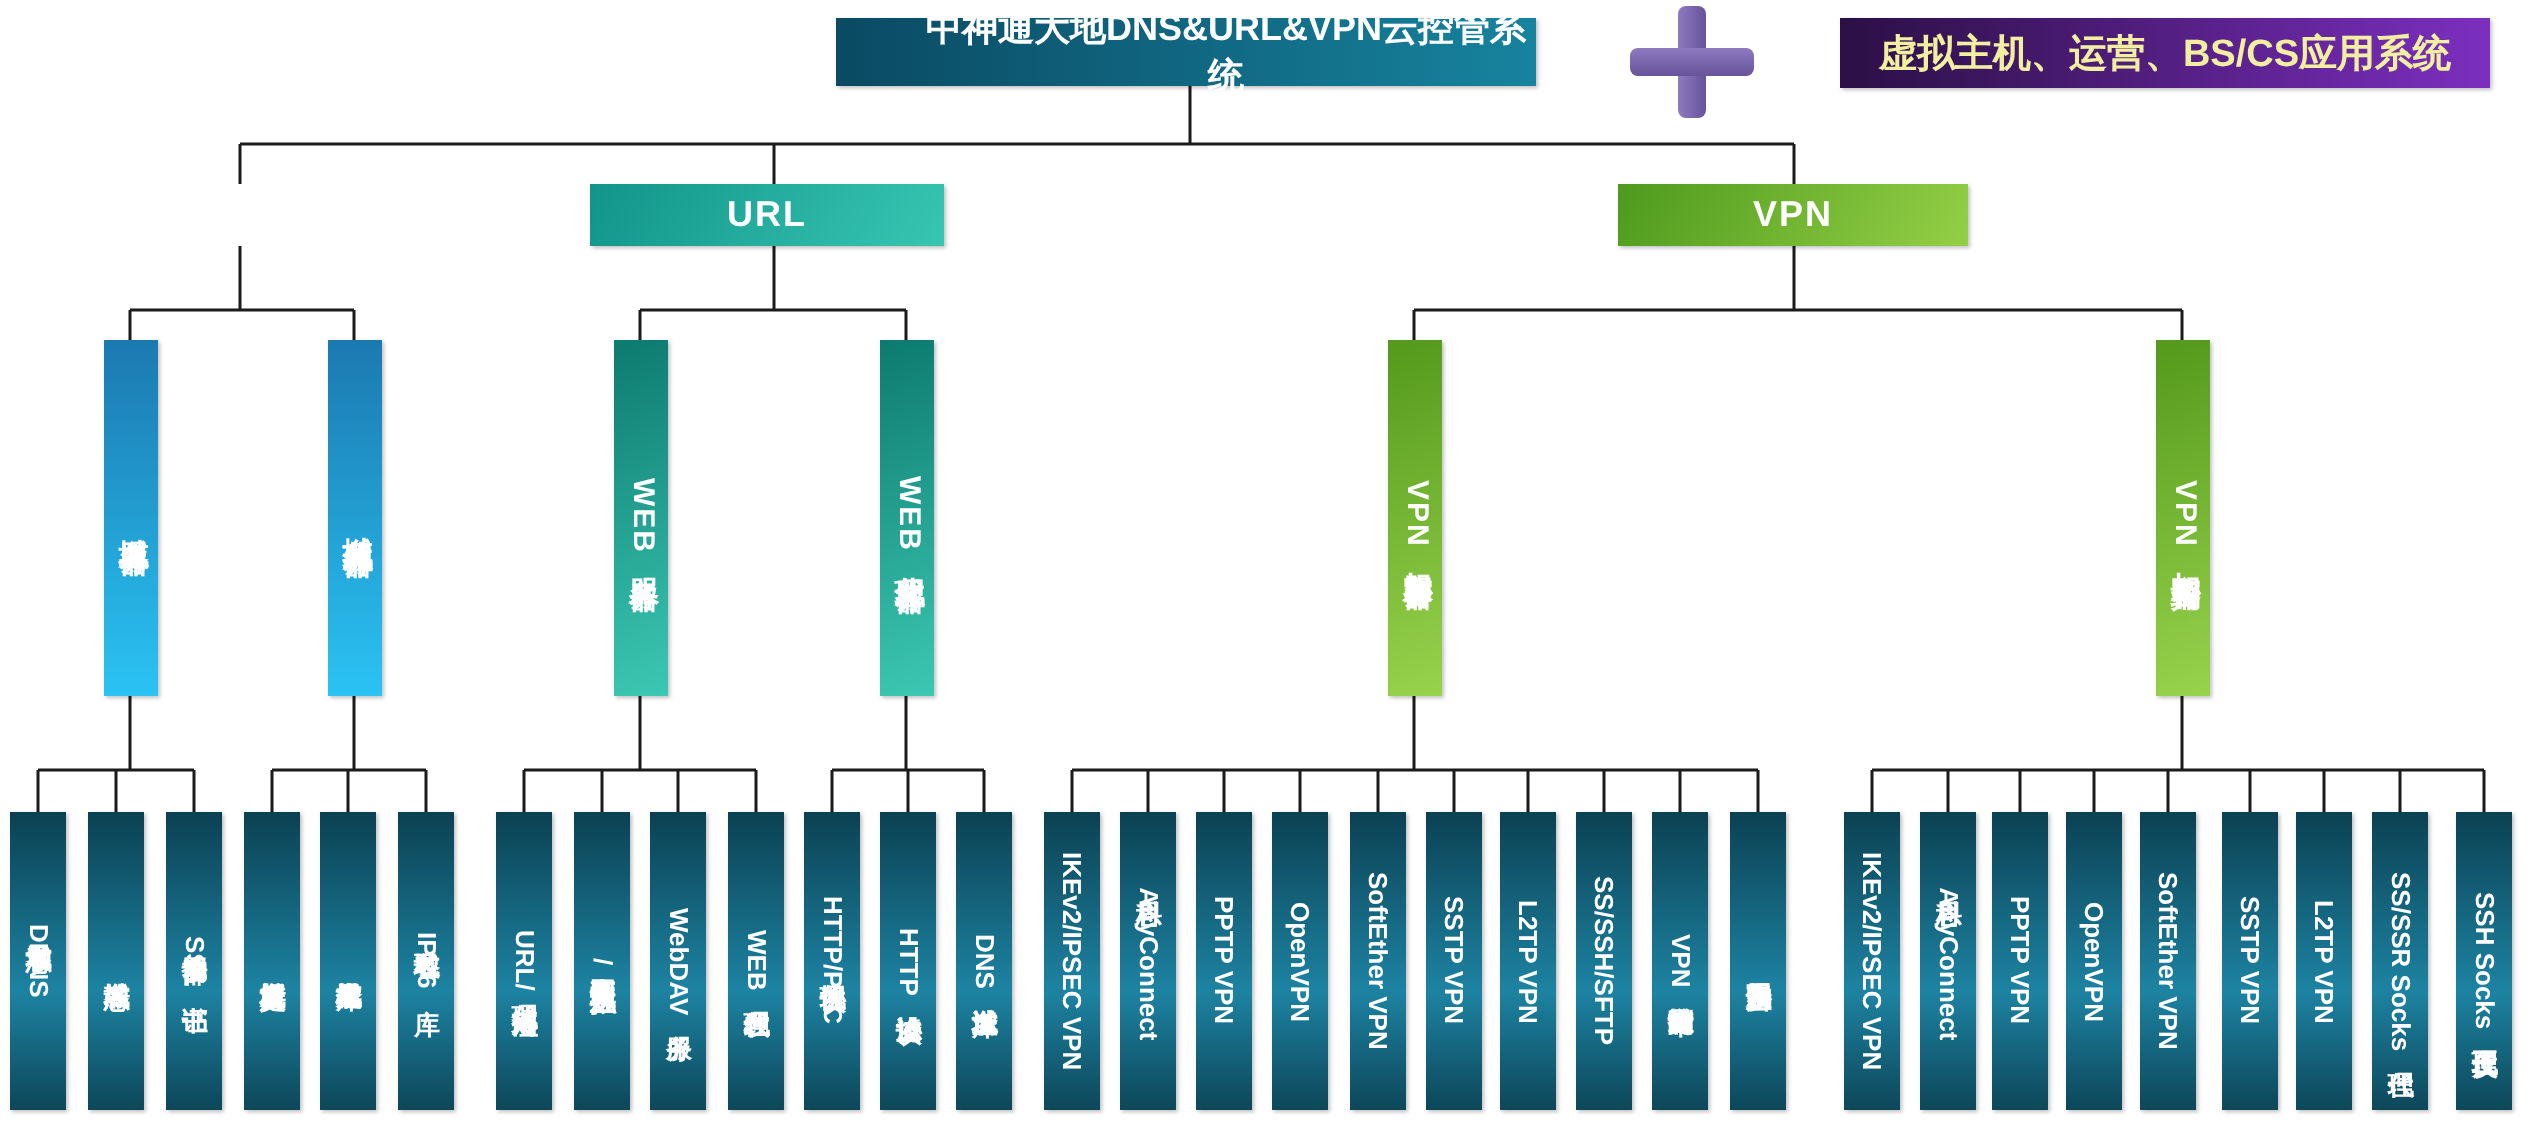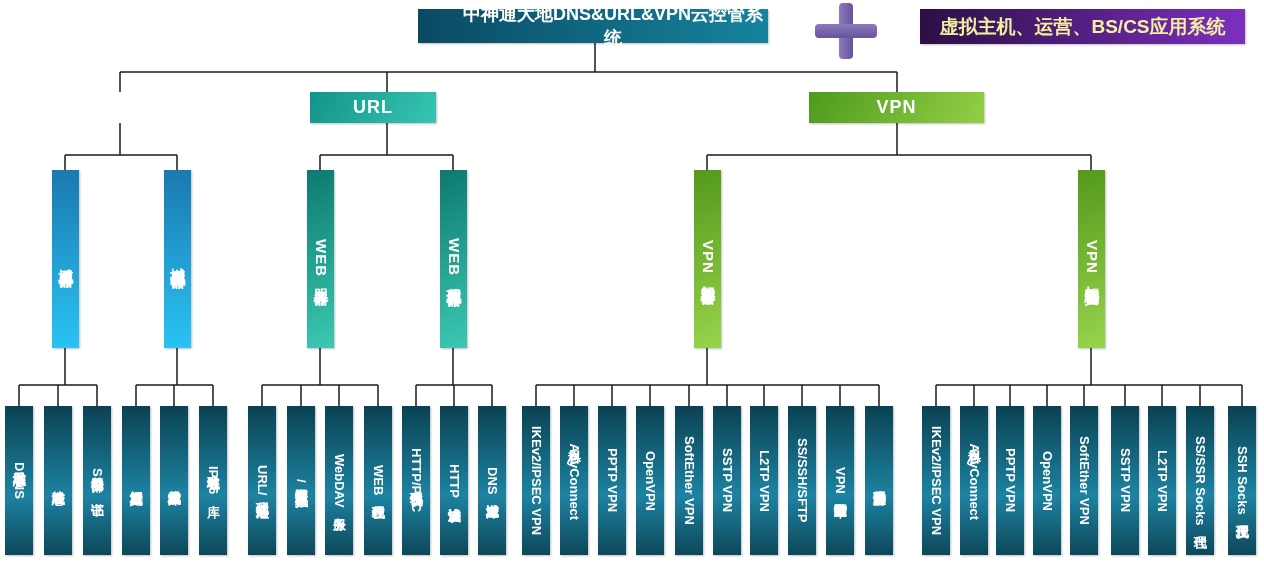--- a/index.html
+++ b/index.html
@@ -17,21 +17,21 @@
     left:418px;top:9px;width:350px;height:34px;font-size:18px;letter-spacing:0;
     background:linear-gradient(90deg,#0a4a63,#17839e);
     padding-left:40px;
   }
   .third{
     left:920px;top:9px;width:325px;height:35px;font-size:19px;
     color:#f2efa0;background:linear-gradient(90deg,#2b0f45,#7c2fbf);
   }
   .lvl2{top:92px;height:31px;font-size:18px;letter-spacing:1px;}
   .dns-bg{left:46px;width:148px;background:linear-gradient(120deg,#60cdf5,#0895dd);}
-  .url-bg{left:310px;width:126px;background:linear-gradient(120deg,#12948a,#37c6b2);}
+  .url-bg{left:295px;width:177px;background:linear-gradient(120deg,#12948a,#37c6b2);}
   .vpn-bg{left:809px;width:175px;background:linear-gradient(120deg,#4e9a1d,#94cf46);}
   .vbox{
     top:170px;width:27px;height:178px;font-size:15px;
     writing-mode:vertical-rl;text-orientation:mixed;letter-spacing:1px;
   }
   .g-blue{background:linear-gradient(180deg,#1b79b0,#2ac3f3);}
   .g-teal{background:linear-gradient(160deg,#0d7a6f,#3cc8b3);}
   .g-green{background:linear-gradient(160deg,#54991c,#98d34c);}
   .leaf{
     top:406px;width:28px;height:149px;font-size:13px;font-weight:bold;

